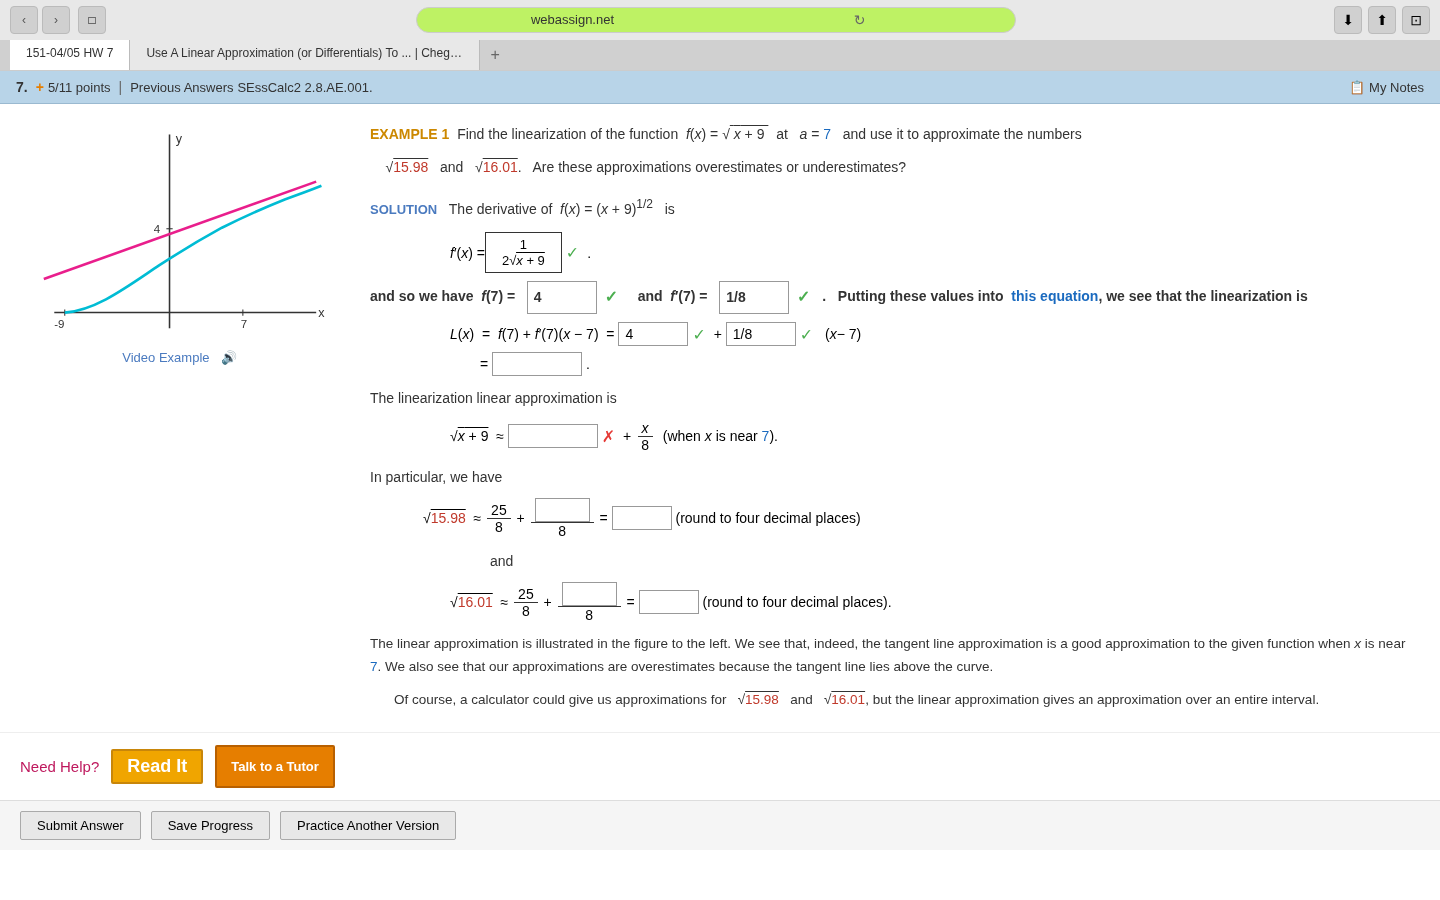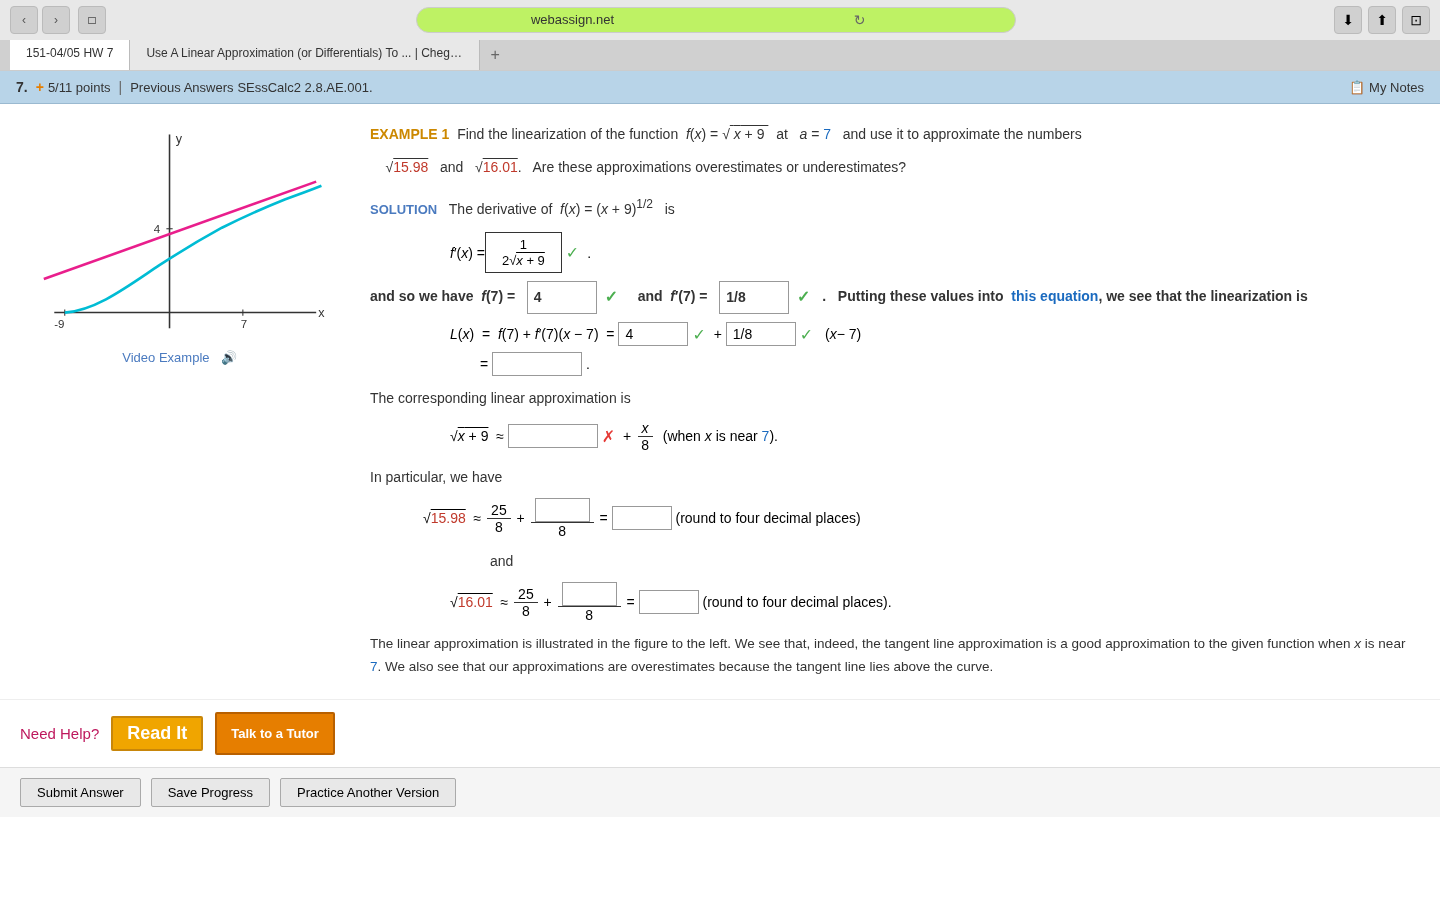--- a/index.html
+++ b/index.html
@@ -412,21 +412,21 @@
         &nbsp; (<em>x</em> − 7)
       </div>
 
       <div class="math-display" style="margin-left:110px; margin-top:4px;">
         <span>=&nbsp;</span>
         <span class="input-field-lg">&nbsp;</span>
         <span>&nbsp;.</span>
       </div>
 
       <div class="math-line" style="margin-top:10px;">
-        The corresponding linear approximation is
+        The linearization linear approximation is
       </div>
       <div class="math-display" style="margin-left:80px; margin-top:6px;">
         <span>√<span style="text-decoration:overline"><em>x</em> + 9</span> &nbsp;≈&nbsp;</span>
         <span class="input-field-lg">&nbsp;</span>
         <span class="check-red">✗</span>
         &nbsp;+&nbsp;
         <span style="display:inline-block; vertical-align:middle;">
           <span class="math-fraction">
             <span class="num"><em>x</em></span>
             <span class="den">8</span>
@@ -479,20 +479,23 @@
           </span>
         </span>
         &nbsp;=&nbsp;
         <span class="input-field-sm">&nbsp;</span>
         &nbsp; <span>(round to four decimal places).</span>
       </div>
 
       <div class="para-text">
         The linear approximation is illustrated in the figure to the left. We see that, indeed, the tangent line approximation is a good approximation to the given function when <em>x</em> is near <span class="blue-num">7</span>. We also see that our approximations are overestimates because the tangent line lies above the curve.
       </div>
+      <div class="para-text indent">
+        Of course, a calculator could give us approximations for &nbsp; √<span style="text-decoration:overline"><span class="red-num">15.98</span></span> &nbsp; and &nbsp; √<span style="text-decoration:overline"><span class="red-num">16.01</span></span>, but the linear approximation gives an approximation over an entire interval.
+      </div>
 
     </div>
   </div>
 
   <div class="need-help-section">
     <span class="need-help-label">Need Help?</span>
     <button class="help-btn">Read It</button>
     <button class="help-btn-orange">Talk to a Tutor</button>
   </div>
 

